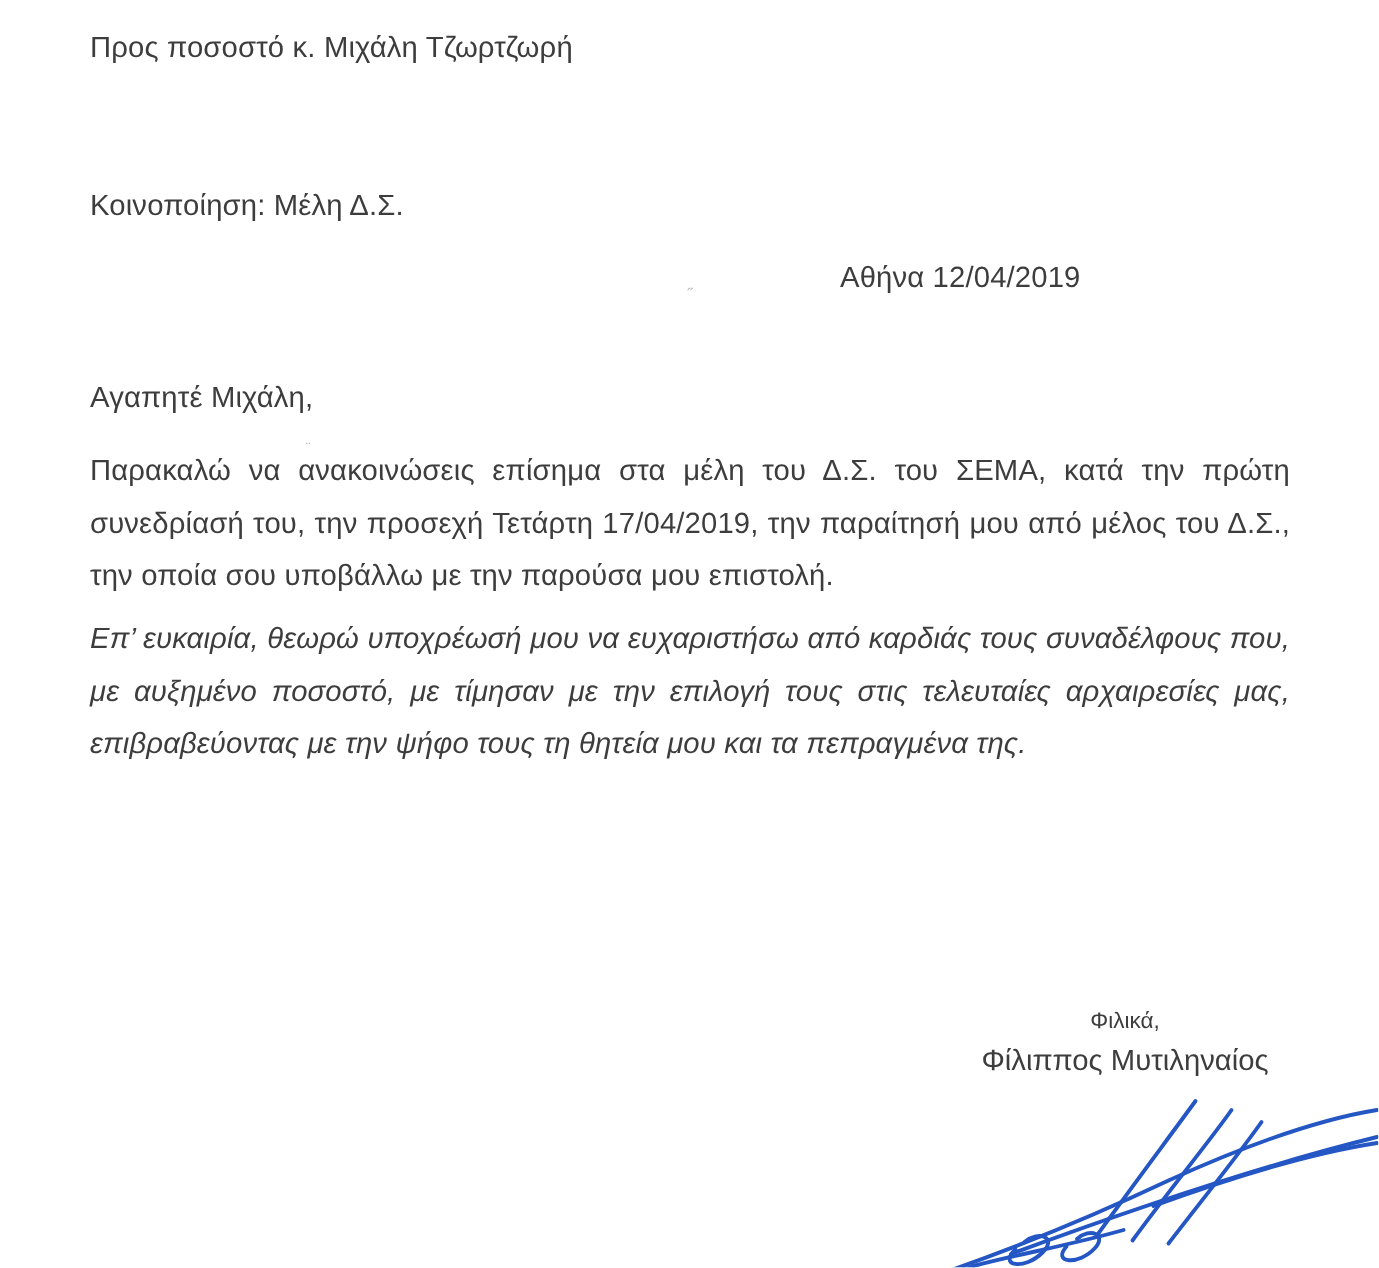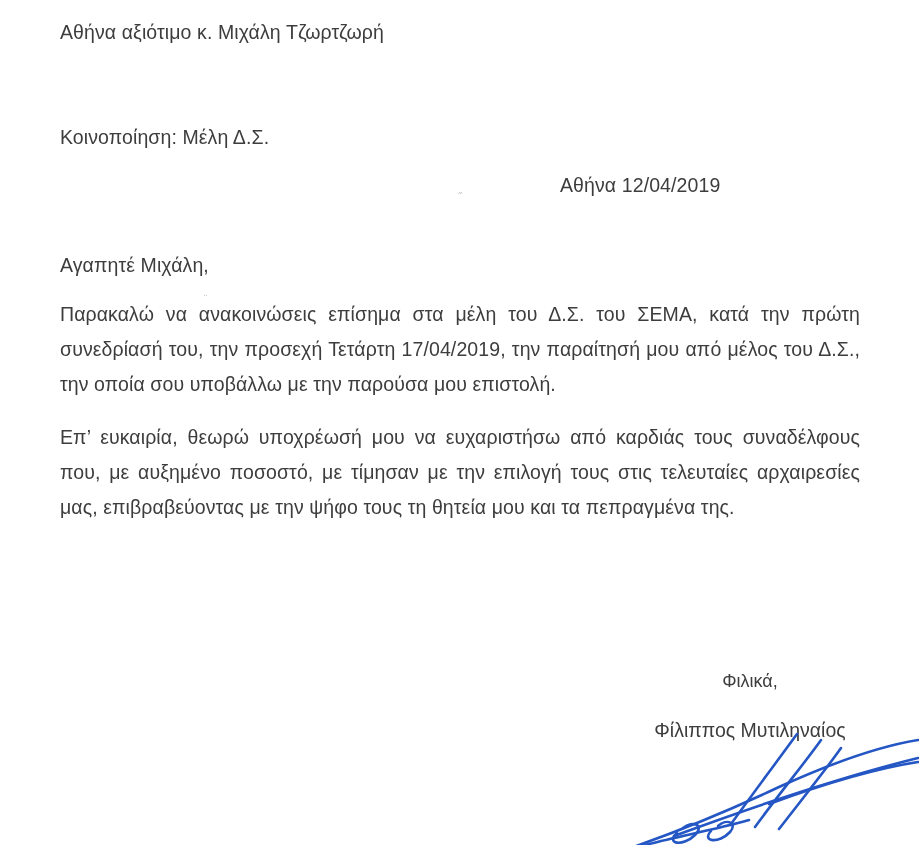--- a/index.html
+++ b/index.html
@@ -44,33 +44,32 @@
     top: 248px;
     left: 60px;
     width: 520px;
   }
   .para {
     left: 60px;
     width: 800px;
     text-align: justify;
   }
   .para1 { top: 297px; }
-  .para2 { top: 420px; }
+  .para2 { top: 409px; font-style: italic; }
   .para3 { top: 548px; }
   .closing-block {
     position: absolute;
     top: 668px;
     left: 585px;
     width: 330px;
     text-align: center;
   }
   .closing-line {
-    font-size: 18px;
+    font-size: 15px;
     line-height: 26px;
-    margin-bottom: 23px;
   }
   .signer-line {
     font-size: 19.5px;
     line-height: 26px;
   }
   .signature-svg {
     position: absolute;
     left: 618px;
     top: 732px;
     width: 302px;
@@ -84,21 +83,21 @@
   }
   .artifact-1 { left: 458px; top: 192px; }
   .artifact-2 { left: 204px; top: 293px; font-size: 9px; }
 </style>
 </head>
 <body>
 
 <div class="page">
 
   <div class="txt recipient">
-    <div>Αθήνα αξιότιμο κ. Μιχάλη Τζωρτζωρή</div>
+    <div>Προς ποσοστό κ. Μιχάλη Τζωρτζωρή</div>
   </div>
 
   <div class="txt cc">Κοινοποίηση: Μέλη Δ.Σ.</div>
 
   <div class="txt dateline">Αθήνα 12/04/2019</div>
 
   <span class="artifact artifact-1">˝</span>
   <span class="artifact artifact-2">¨</span>
 
   <div class="txt salutation">Αγαπητέ Μιχάλη,</div>

